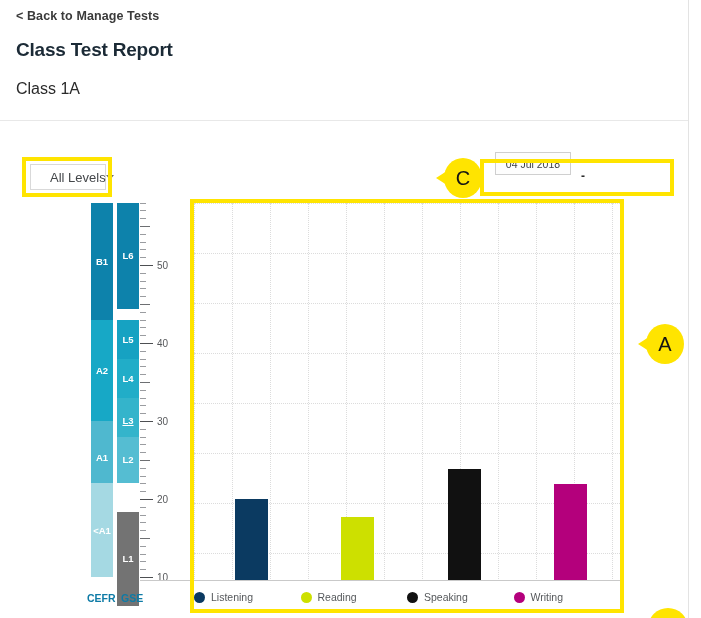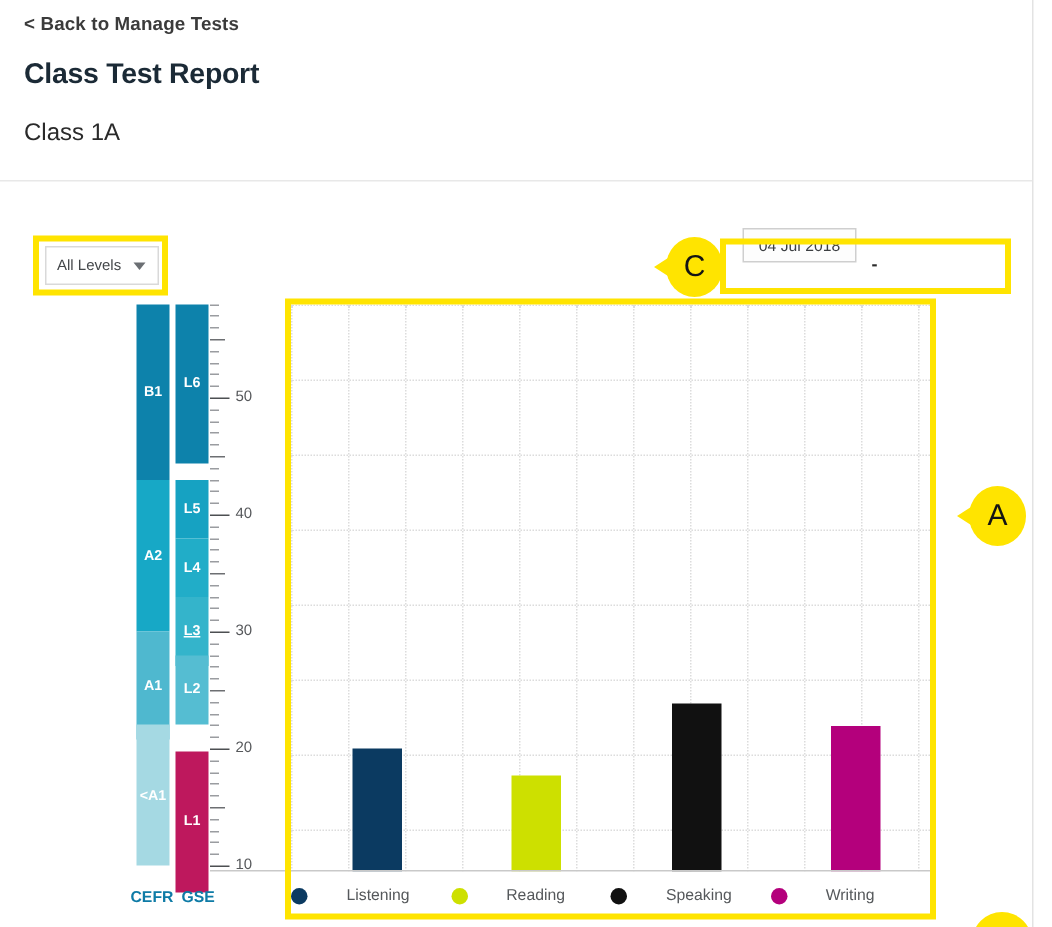--- a/index.html
+++ b/index.html
@@ -99,23 +99,23 @@
     width: 76px;
     height: 26px;
     background: #ffffff;
     border: 1px solid #d9d9d9;
     box-sizing: border-box;
     display: flex;
     align-items: center;
     cursor: pointer;
   }
   .level-select .sel-label {
-    font-size: 10px;
+    font-size: 13px;
     color: #44474a;
-    margin-left: 7px;
+    margin-left: 19px;
     white-space: nowrap;
   }
   .level-select .caret {
     margin-left: auto;
     margin-right: 8px;
     width: 0; height: 0;
     border-left: 4px solid transparent;
     border-right: 4px solid transparent;
     border-top: 5px solid #6b6f73;
   }
@@ -300,21 +300,20 @@
     top: 586px;
     width: 426px;
     height: 22px;
     display: flex;
     align-items: center;
   }
   .legend-item {
     display: flex;
     align-items: center;
     width: 25%;
-    gap: 20px;
   }
   .legend-dot {
     width: 11px;
     height: 11px;
     border-radius: 50%;
     flex: 0 0 auto;
   }
   .legend-label {
     font-size: 10.5px;
     color: #55585b;
@@ -370,21 +369,21 @@
         </div>
         <div class="band" style="top: 358.6px; height: 39px; background: rgb(33, 173, 200);">
           <span>L4</span>
         </div>
         <div class="band" style="top: 397.6px; height: 46px; background: rgb(52, 180, 203); text-decoration: underline;">
           <span>L3</span>
         </div>
         <div class="band" style="top: 436.6px; height: 46.8px; background: rgb(85, 189, 210);">
           <span>L2</span>
         </div>
-        <div class="band" style="top: 501px; height: 93.6px; background: #be185d; justify-content: center;">
+        <div class="band" style="top: 512px; height: 93.6px; background: #737373; justify-content: center;">
           <span>L1</span>
         </div>
       </div>
   </div>
 
   <div class="ruler" id="ruler">
       <div class="tick major" style="top: 377px;"></div>
       <div class="tick minor" style="top: 369.2px;"></div>
       <div class="tick minor" style="top: 361.4px;"></div>
       <div class="tick minor" style="top: 353.6px;"></div>

